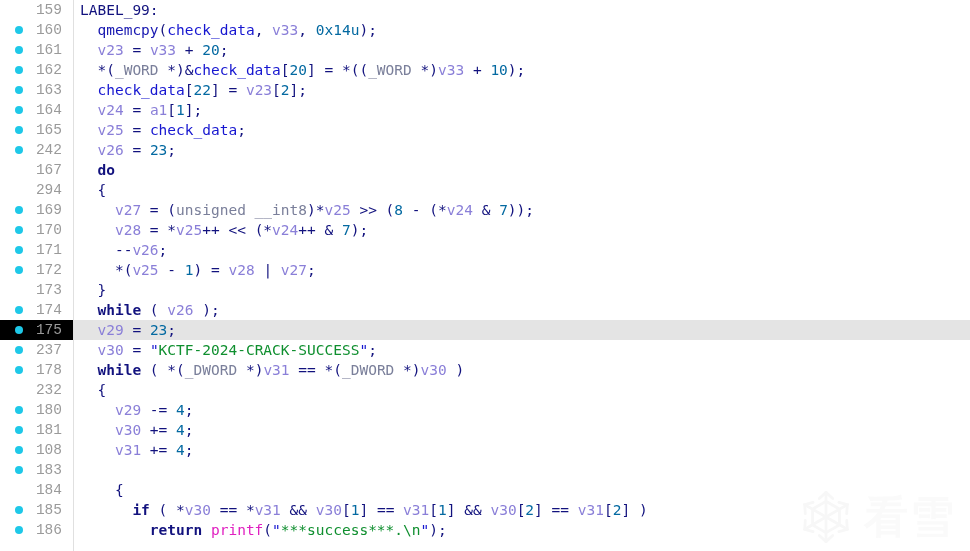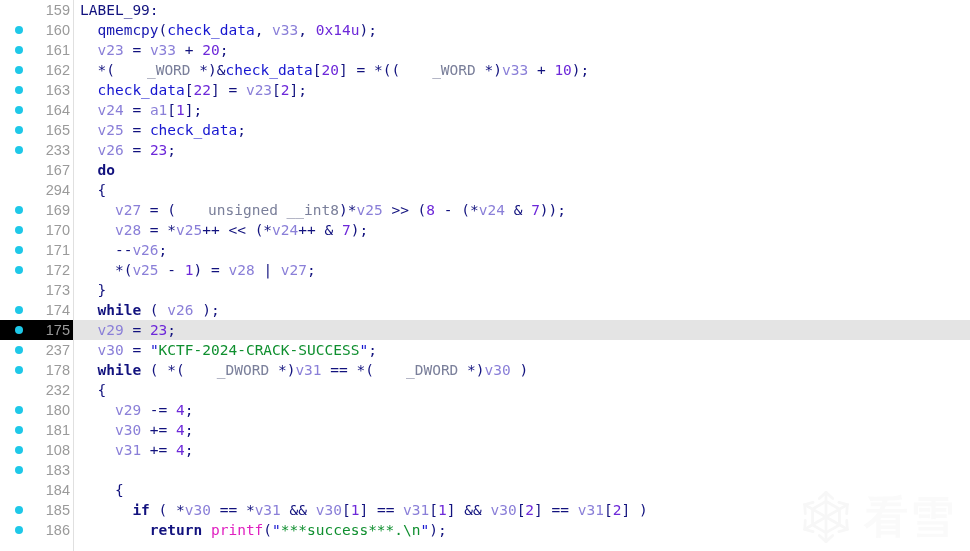--- a/index.html
+++ b/index.html
@@ -85,27 +85,27 @@
     position: absolute;
     left: 15px;
     top: 6px;
     width: 8px;
     height: 8px;
     border-radius: 50%;
     background: #1ec8e8;
   }
   .lineno {
     position: absolute;
-    left: 8px;
+    left: 0;
     top: 0;
     width: 62px;
     text-align: right;
     color: #9a9a9a;
     font-size: 14.5px;
-    font-family: Liberation Sans, sans-serif;
+    font-family: Liberation Mono, monospace;
   }
 
   
   #gutter-rule {
     position: absolute;
     left: 73px;
     top: 0;
     width: 1px;
     height: 551px;
     background: #e0e0e0;
@@ -122,22 +122,22 @@
     color: #101080;
   }
 
   
   .t-plain  { color: #12127e; }          
   .t-kw     { color: #12127e; font-weight: 600; } 
   .t-fn     { color: #1616b0; }          
   .t-lib    { color: #e020c0; }          
   .t-var    { color: #8a7fd8; }          
   .t-gvar   { color: #1616d0; }          
-  .t-type   { color: #7a7f9a; margin-left: 32px; }          
-  .t-num    { color: #6d28d9; }          
+  .t-type   { color: #7a7f9a; }          
+  .t-num    { color: #0369a1; }          
   .t-str    { color: #0f8f2f; }          
   .t-quote  { color: #1616d0; }          
   .t-label  { color: #12127e; }          
 </style>
 </head>
 <body>
 
 <div id="editor">
 
   <div id="watermark">
@@ -167,21 +167,21 @@
   <div id="gutter-rule"></div>
 
   <div id="code-surface">
       <div class="code-line"><div class="gutter"><span class="lineno">159</span></div><div class="code-text"><span class="t-label">LABEL_99:</span></div></div>
       <div class="code-line"><div class="gutter"><span class="bp-dot"></span><span class="lineno">160</span></div><div class="code-text"><span class="t-plain">  </span><span class="t-fn">qmemcpy</span><span class="t-plain">(</span><span class="t-gvar">check_data</span><span class="t-plain">, </span><span class="t-var">v33</span><span class="t-plain">, </span><span class="t-num">0x14u</span><span class="t-plain">);</span></div></div>
       <div class="code-line"><div class="gutter"><span class="bp-dot"></span><span class="lineno">161</span></div><div class="code-text"><span class="t-plain">  </span><span class="t-var">v23</span><span class="t-plain"> = </span><span class="t-var">v33</span><span class="t-plain"> + </span><span class="t-num">20</span><span class="t-plain">;</span></div></div>
       <div class="code-line"><div class="gutter"><span class="bp-dot"></span><span class="lineno">162</span></div><div class="code-text"><span class="t-plain">  *(</span><span class="t-type">_WORD</span><span class="t-plain"> *)&amp;</span><span class="t-gvar">check_data</span><span class="t-plain">[</span><span class="t-num">20</span><span class="t-plain">] = *((</span><span class="t-type">_WORD</span><span class="t-plain"> *)</span><span class="t-var">v33</span><span class="t-plain"> + </span><span class="t-num">10</span><span class="t-plain">);</span></div></div>
       <div class="code-line"><div class="gutter"><span class="bp-dot"></span><span class="lineno">163</span></div><div class="code-text"><span class="t-plain">  </span><span class="t-gvar">check_data</span><span class="t-plain">[</span><span class="t-num">22</span><span class="t-plain">] = </span><span class="t-var">v23</span><span class="t-plain">[</span><span class="t-num">2</span><span class="t-plain">];</span></div></div>
       <div class="code-line"><div class="gutter"><span class="bp-dot"></span><span class="lineno">164</span></div><div class="code-text"><span class="t-plain">  </span><span class="t-var">v24</span><span class="t-plain"> = </span><span class="t-var">a1</span><span class="t-plain">[</span><span class="t-num">1</span><span class="t-plain">];</span></div></div>
       <div class="code-line"><div class="gutter"><span class="bp-dot"></span><span class="lineno">165</span></div><div class="code-text"><span class="t-plain">  </span><span class="t-var">v25</span><span class="t-plain"> = </span><span class="t-gvar">check_data</span><span class="t-plain">;</span></div></div>
-      <div class="code-line"><div class="gutter"><span class="bp-dot"></span><span class="lineno">233</span></div><div class="code-text"><span class="t-plain">  </span><span class="t-var">v26</span><span class="t-plain"> = </span><span class="t-num">23</span><span class="t-plain">;</span></div></div>
+      <div class="code-line"><div class="gutter"><span class="bp-dot"></span><span class="lineno">242</span></div><div class="code-text"><span class="t-plain">  </span><span class="t-var">v26</span><span class="t-plain"> = </span><span class="t-num">23</span><span class="t-plain">;</span></div></div>
       <div class="code-line"><div class="gutter"><span class="lineno">167</span></div><div class="code-text"><span class="t-plain">  </span><span class="t-kw">do</span></div></div>
       <div class="code-line"><div class="gutter"><span class="lineno">294</span></div><div class="code-text"><span class="t-plain">  {</span></div></div>
       <div class="code-line"><div class="gutter"><span class="bp-dot"></span><span class="lineno">169</span></div><div class="code-text"><span class="t-plain">    </span><span class="t-var">v27</span><span class="t-plain"> = (</span><span class="t-type">unsigned __int8</span><span class="t-plain">)*</span><span class="t-var">v25</span><span class="t-plain"> &gt;&gt; (</span><span class="t-num">8</span><span class="t-plain"> - (*</span><span class="t-var">v24</span><span class="t-plain"> &amp; </span><span class="t-num">7</span><span class="t-plain">));</span></div></div>
       <div class="code-line"><div class="gutter"><span class="bp-dot"></span><span class="lineno">170</span></div><div class="code-text"><span class="t-plain">    </span><span class="t-var">v28</span><span class="t-plain"> = *</span><span class="t-var">v25</span><span class="t-plain">++ &lt;&lt; (*</span><span class="t-var">v24</span><span class="t-plain">++ &amp; </span><span class="t-num">7</span><span class="t-plain">);</span></div></div>
       <div class="code-line"><div class="gutter"><span class="bp-dot"></span><span class="lineno">171</span></div><div class="code-text"><span class="t-plain">    --</span><span class="t-var">v26</span><span class="t-plain">;</span></div></div>
       <div class="code-line"><div class="gutter"><span class="bp-dot"></span><span class="lineno">172</span></div><div class="code-text"><span class="t-plain">    *(</span><span class="t-var">v25</span><span class="t-plain"> - </span><span class="t-num">1</span><span class="t-plain">) = </span><span class="t-var">v28</span><span class="t-plain"> | </span><span class="t-var">v27</span><span class="t-plain">;</span></div></div>
       <div class="code-line"><div class="gutter"><span class="lineno">173</span></div><div class="code-text"><span class="t-plain">  }</span></div></div>
       <div class="code-line"><div class="gutter"><span class="bp-dot"></span><span class="lineno">174</span></div><div class="code-text"><span class="t-plain">  </span><span class="t-kw">while</span><span class="t-plain"> ( </span><span class="t-var">v26</span><span class="t-plain"> );</span></div></div>
       <div class="code-line hl"><div class="gutter"><span class="bp-dot"></span><span class="lineno">175</span></div><div class="code-text"><span class="t-plain">  </span><span class="t-var">v29</span><span class="t-plain"> = </span><span class="t-num">23</span><span class="t-plain">;</span></div></div>
       <div class="code-line"><div class="gutter"><span class="bp-dot"></span><span class="lineno">237</span></div><div class="code-text"><span class="t-plain">  </span><span class="t-var">v30</span><span class="t-plain"> = </span><span class="t-quote">"</span><span class="t-str">KCTF-2024-CRACK-SUCCESS</span><span class="t-quote">"</span><span class="t-plain">;</span></div></div>

